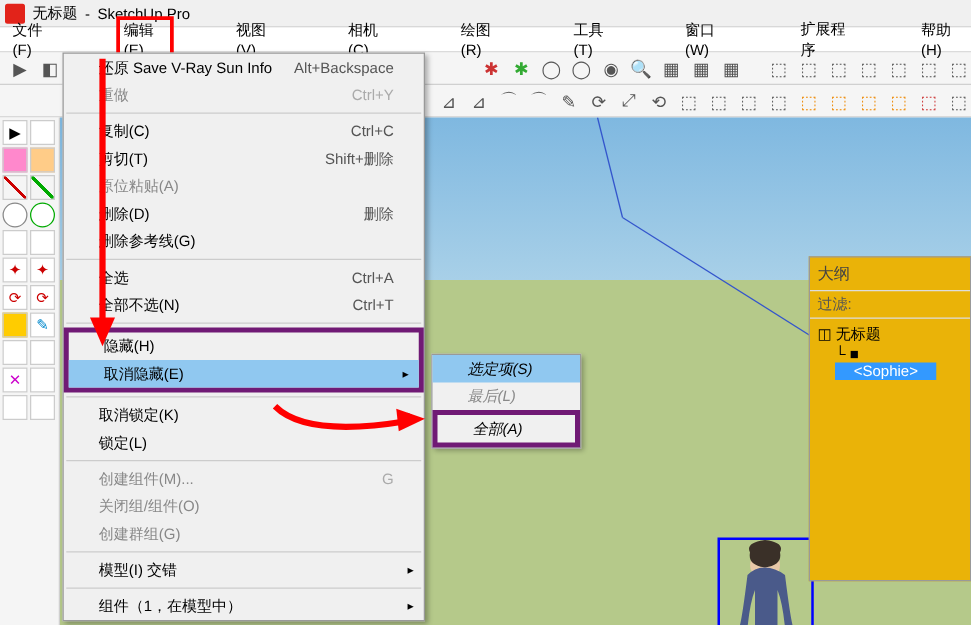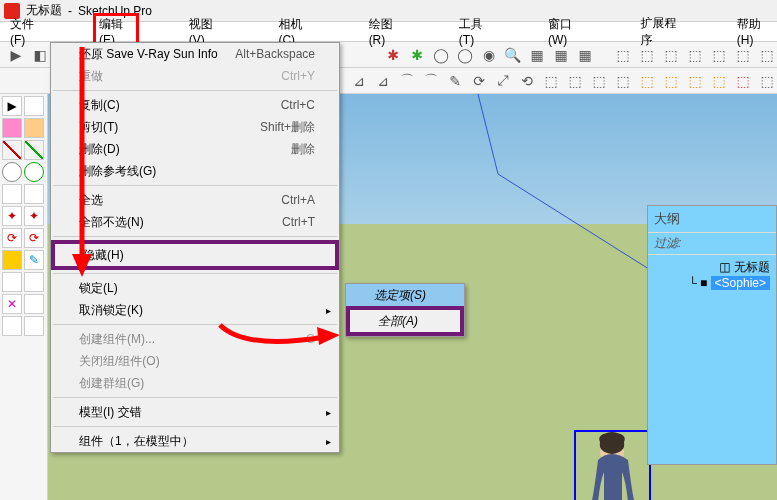--- a/index.html
+++ b/index.html
@@ -18,25 +18,25 @@
 .dropdown { position: absolute; top: 42px; left: 50px; width: 290px; background: #f0f0f0; border: 1px solid #999; box-shadow: 2px 2px 4px rgba(0,0,0,0.3); z-index: 10; }
 .dd-item { height: 22px; display: flex; align-items: center; padding: 0 24px 0 28px; position: relative; color: #000; }
 .dd-item.disabled { color: #888; }
 .dd-item .shortcut { margin-left: auto; color: #555; }
 .dd-item.disabled .shortcut { color: #aaa; }
 .dd-item.sel { background: #90c8f0; }
 .dd-item.has-sub::after { content: "▸"; position: absolute; right: 8px; font-size: 10px; }
 .dd-sep { height: 1px; background: #ccc; margin: 3px 2px; }
 .hl-box { border: 4px solid #701a75; }
 .submenu { position: absolute; top: 283px; left: 345px; width: 120px; background: #f0f0f0; border: 1px solid #999; box-shadow: 2px 2px 4px rgba(0,0,0,0.3); z-index: 11; font-style: italic; }
-.outliner { position: absolute; right: 0; top: 205px; width: 130px; height: 260px; background: #7dd3fc; border: 1px solid #999; z-index: 5; }
+.outliner { position: absolute; right: 0; top: 205px; width: 130px; height: 260px; background: #eab308; border: 1px solid #999; z-index: 5; }
 .outliner-title { padding: 4px 6px; font-size: 13px; color: #444; }
-.outliner-filter { padding: 2px 6px; border-top: 1px solid #ddd; border-bottom: 1px solid #ddd; font-size: 12px; color: #555; font-style: italic; }
-.outliner-body { padding: 4px 6px; text-align: right; }
-.outliner-sel { background: #3399ff; color: #fff; padding: 0 4px; display: inline-block; }
+.outliner-filter { padding: 2px 6px; border-top: 1px solid #ddd; border-bottom: 1px solid #ddd; font-size: 12px; color: #555; }
+.outliner-body { padding: 4px 6px; }
+.outliner-sel { background: #3399ff; color: #fff; padding: 0 15px; display: inline-block; }
 .figure { position: absolute; left: 528px; top: 338px; width: 73px; height: 160px; }
 .figure-box { position: absolute; inset: -2px; border: 2px solid #0000ff; }
 .red-arrow { position: absolute; z-index: 20; }
 .red-arrow svg path { stroke: #ff0000; stroke-width: 5; fill: none; }
 .red-arrow svg polygon { fill: #ff0000; }
 </style>
 </head>
 <body>
 
 <div class="title-bar">
@@ -161,20 +161,23 @@
     </div>
   <div class="dd-sep"></div>
   <div class="dd-item">
       <span>复制(C)</span>
       <span class="shortcut">Ctrl+C</span>
     </div>
   <div class="dd-item">
       <span>剪切(T)</span>
       <span class="shortcut">Shift+删除</span>
     </div>
+  <div class="dd-item disabled">
+      <span>原位粘贴(A)</span>
+    </div>
   <div class="dd-item">
       <span>删除(D)</span>
       <span class="shortcut">删除</span>
     </div>
   <div class="dd-item">
       <span>删除参考线(G)</span>
     </div>
   <div class="dd-sep"></div>
   <div class="dd-item">
       <span>全选</span>
@@ -182,27 +185,30 @@
     </div>
   <div class="dd-item">
       <span>全部不选(N)</span>
       <span class="shortcut">Ctrl+T</span>
     </div>
   <div class="dd-sep"></div>
   <div class="hl-box">
     <div class="dd-item">
         <span>隐藏(H)</span>
       </div>
-  </div>
-  <div class="dd-sep"></div>
-  <div class="dd-item">
-      <span>锁定(L)</span>
-    </div>
+    <div class="dd-item sel has-sub">
+        <span>取消隐藏(E)</span>
+      </div>
+  </div>
+  <div class="dd-sep"></div>
   <div class="dd-item has-sub">
       <span>取消锁定(K)</span>
+    </div>
+  <div class="dd-item">
+      <span>锁定(L)</span>
     </div>
   <div class="dd-sep"></div>
   <div class="dd-item disabled">
       <span>创建组件(M)...</span>
       <span class="shortcut">G</span>
     </div>
   <div class="dd-item disabled">
       <span>关闭组/组件(O)</span>
     </div>
   <div class="dd-item disabled">
@@ -214,20 +220,23 @@
     </div>
   <div class="dd-sep"></div>
   <div class="dd-item has-sub">
       <span>组件（1，在模型中）</span>
     </div>
 </div>
 
 <div class="submenu">
   <div class="dd-item sel">
       <span>选定项(S)</span>
+    </div>
+  <div class="dd-item disabled">
+      <span>最后(L)</span>
     </div>
   <div class="hl-box">
     <div class="dd-item">
         <span>全部(A)</span>
       </div>
   </div>
 </div>
 
 <div class="outliner">
   <div class="outliner-title">大纲</div>

